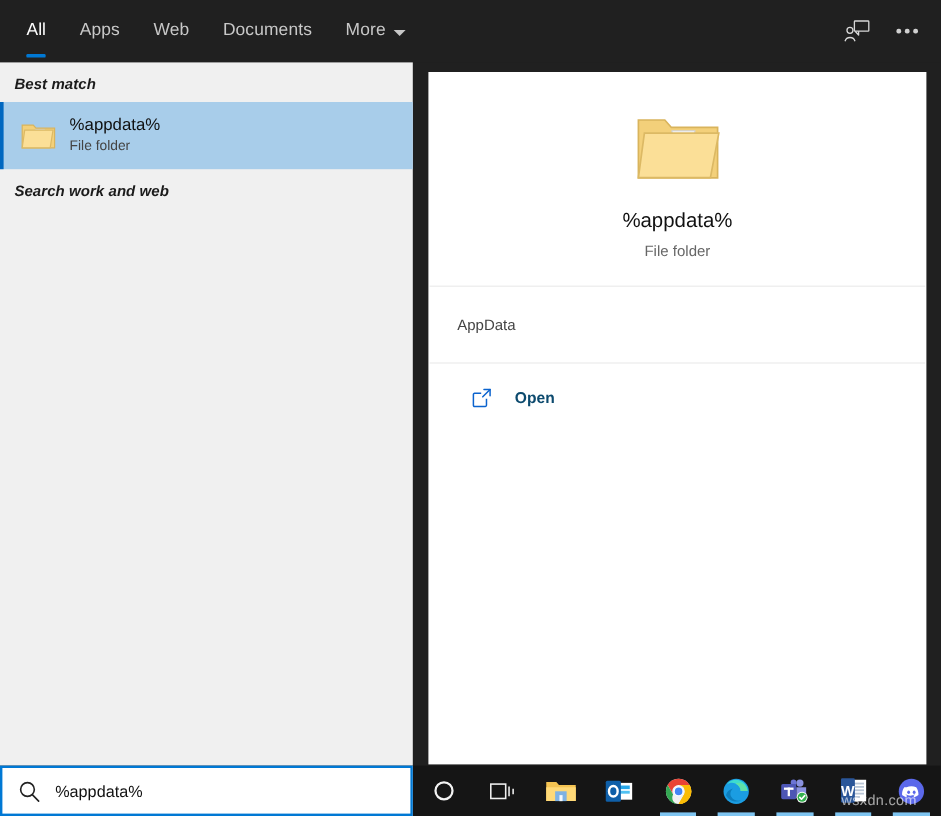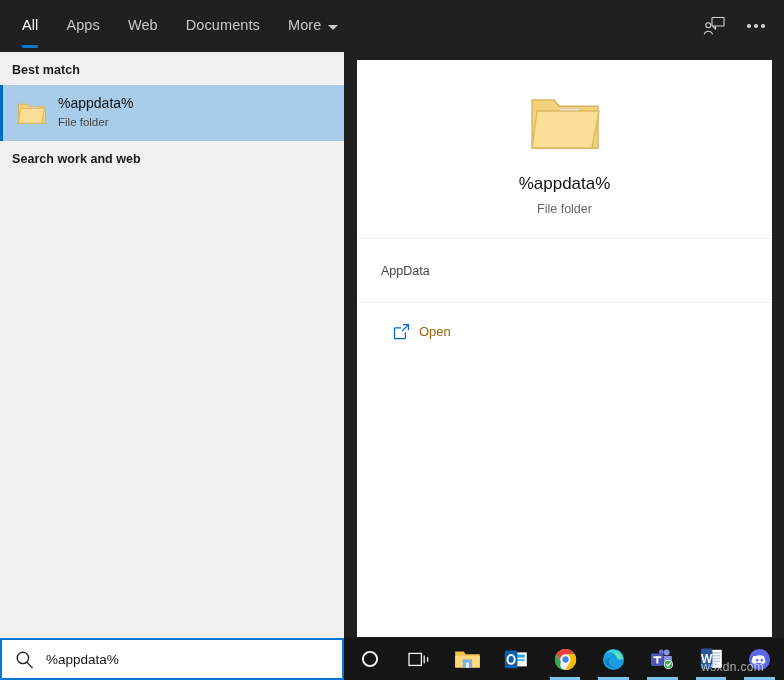--- a/index.html
+++ b/index.html
@@ -51,21 +51,21 @@
   .dots { display: flex; gap: 3.5px; align-items: center; }
   .dots i { width: 3.5px; height: 3.5px; border-radius: 50%; background: #d0d0d0; display: block; }
 
   
   .leftpanel {
     position: absolute; left: 0; top: 52px; width: 344px; height: 586px;
     background: #f0f0f0;
   }
   .section-head {
     font-size: 12.5px; font-weight: bold; color: #1b1b1b;
-    padding: 11px 0 8px 12px; letter-spacing: .05px;
+    padding: 11px 0 8px 12px; letter-spacing: .05px; font-style: italic;
   }
   .result-row {
     position: relative; display: flex; align-items: center;
     height: 56px; padding-left: 12px; cursor: default;
   }
   .result-row.selected { background: #a8cdea; }
   .result-row.selected .sel-bar {
     position: absolute; left: 0; top: 0; bottom: 0; width: 3px; background: #0067c0;
   }
   .res-icon { width: 40px; display: flex; align-items: center; justify-content: center; flex: 0 0 40px; }
@@ -99,21 +99,21 @@
   .loc-label { font-size: 12.5px; color: #444; width: 110px; flex: 0 0 110px; }
   .loc-link {
     font-size: 12.5px; color: #333; text-decoration: underline;
     text-underline-offset: 2px; cursor: default;
   }
   .actions { padding: 12px 0 0 26px; }
   .action-row {
     display: flex; align-items: center; height: 32px; cursor: default;
   }
   .act-icon { flex: 0 0 36px; display: flex; align-items: center; justify-content: center; }
-  .act-label { font-size: 13px; color: #a16207; margin-left: 0; }
+  .act-label { font-size: 13px; color: #0c4a6e; margin-left: 10px; font-weight: bold; }
 
   
   .taskbar {
     position: absolute; left: 0; bottom: 0; width: 784px; height: 42px;
     background: #151515;
   }
   .searchbox {
     position: absolute; left: 0; bottom: 0; width: 344px; height: 42px;
     background: #ffffff; border: 2px solid #0078d4;
     display: flex; align-items: center;

